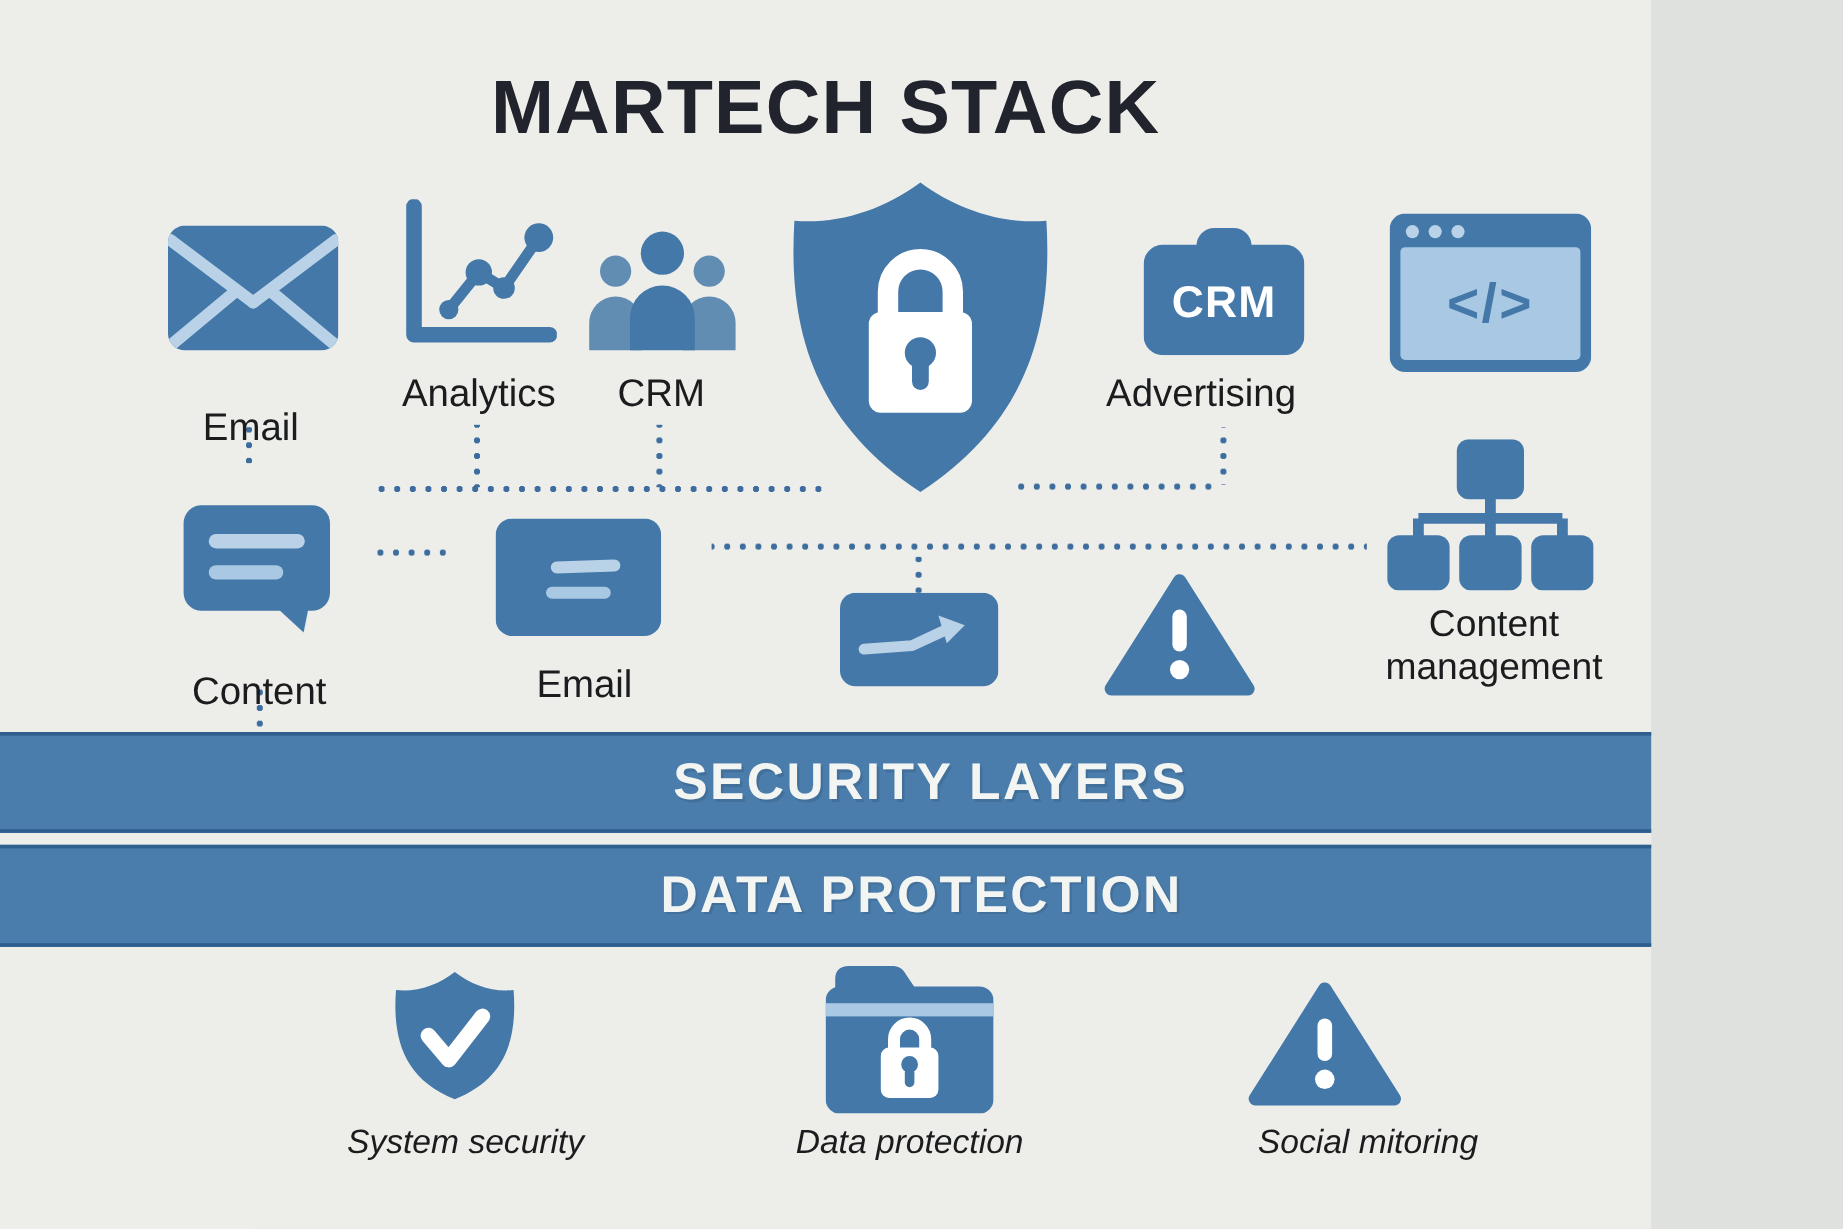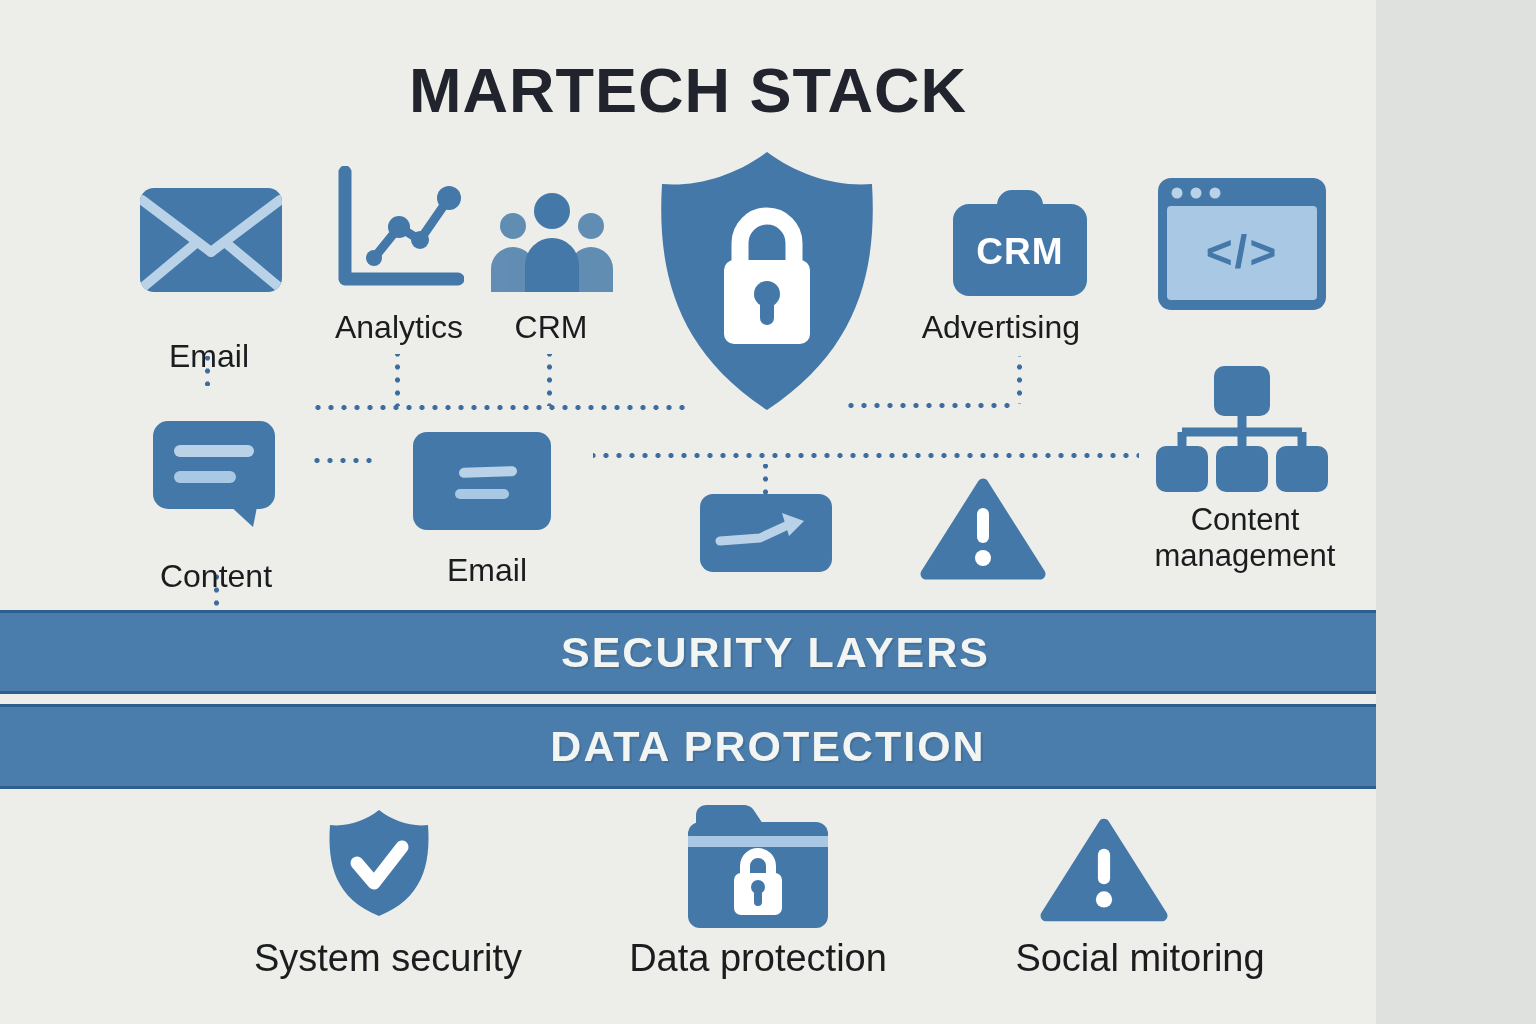--- a/index.html
+++ b/index.html
@@ -12,21 +12,21 @@
     position:absolute;left:0;right:0;top:54px;text-align:center;
     font-size:63px;font-weight:bold;letter-spacing:1px;
     color:var(--title_color,#21242d);
   }
   .label{
     position:absolute;text-align:center;
     color:var(--label_color,#1a1c1e);
     font-size:32px;line-height:1.16;
   }
   .label.small{font-size:31px;}
-  .label.bottom{font-size:38px;}
+  .label.bottom{font-size:28px;font-style:italic;}
   .icon{position:absolute;}
   .banner{
     position:absolute;left:0;width:1536px;box-sizing:border-box;
     background:var(--banner_blue,#4a7dab);
     border-top:3px solid var(--banner_border,#2e5e8e);
     border-bottom:3px solid var(--banner_border,#2e5e8e);
     display:flex;align-items:center;justify-content:center;
   }
   .banner-text{
     color:var(--banner_text,#f3f5f2);

